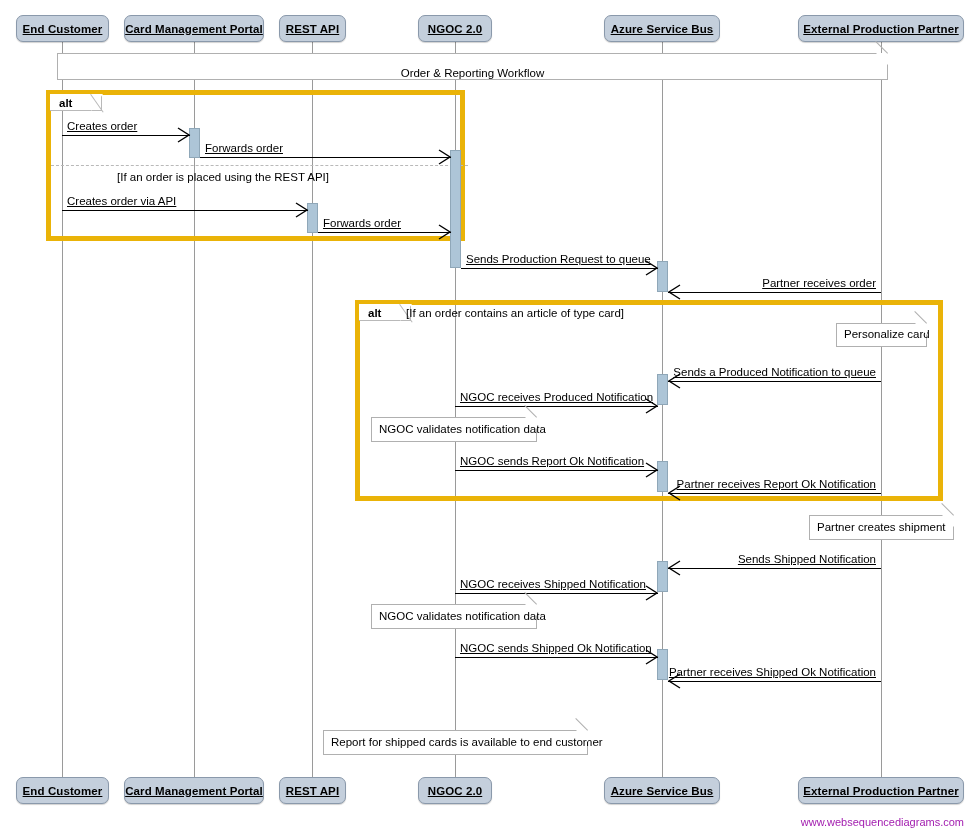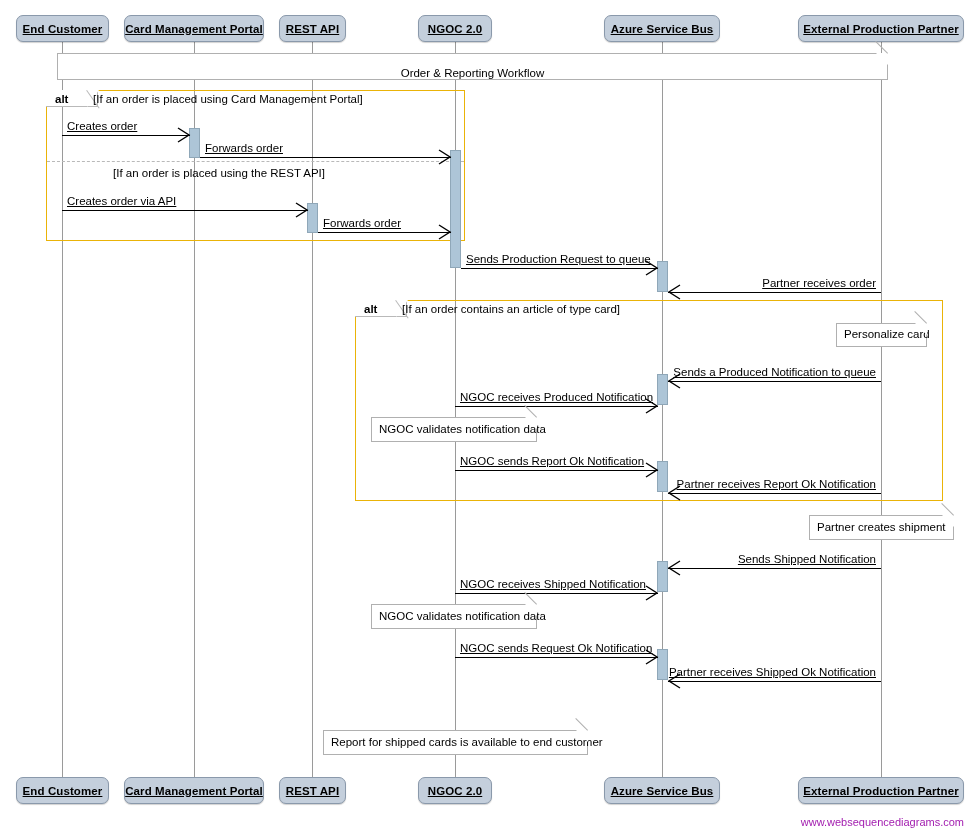--- a/index.html
+++ b/index.html
@@ -75,21 +75,21 @@
     white-space:nowrap;
     padding:0 7px;
     line-height:1;
   }
   .note.center{justify-content:center;align-items:flex-end;}
 
   
   .frag{
     position:absolute;
     box-sizing:border-box;
-    border:1px solid #eab308;
+    border:5px solid #eab308;
     background:transparent;
   }
   .frag .tab{
     position:absolute;
     left:-1px;top:-1px;
     height:17px;
     width:52px;
     box-sizing:border-box;
     border-right:1px solid #b9b9b9;
     border-bottom:1px solid #b9b9b9;
@@ -205,21 +205,20 @@
     <div class="foldcut"></div>
     <div class="folddiag"></div>
     <span class="txt">Order &amp; Reporting Workflow</span>
   </div>
 
   <div class="frag" style="left:46px; top:90px; width:419px; height:151px;">
     <div class="tab"></div>
     <div class="tabcut"></div>
     <div class="tabdiag"></div>
     <div class="tablabel">alt</div>
-    <div class="cond" style="left:46px; top:1px;">[If an order is placed using Card Management Portal]</div>
     <div class="cond" style="left:46px; top:75px;padding-left:20px;">[If an order is placed using the REST API]</div>
     <div class="divider" style="left:0; top:70px; width:417px;"></div>
   </div>
 
   <div class="frag" style="left:355px; top:300px; width:588px; height:201px;">
     <div class="tab"></div>
     <div class="tabcut"></div>
     <div class="tabdiag"></div>
     <div class="tablabel">alt</div>
     <div class="cond" style="left:46px; top:1px;">[If an order contains an article of type card]</div>
@@ -352,21 +351,21 @@
     <div class="foldcut"></div>
     <div class="folddiag"></div>
     <span class="txt">NGOC validates notification data</span>
   </div>
 
   <div class="msg ltr" style="left:455px; top:657px; width:203px;">
     <div class="line"></div>
     <svg class="arrowsvg" style="right:-1px; top:-7px; width:14px; height:14px;">
       <path d="M1,0 L12,7 L1,14" fill="none" stroke="#000" stroke-width="1.4"></path>
     </svg>
-    <span class="label">NGOC sends Request Ok Notification</span>
+    <span class="label">NGOC sends Shipped Ok Notification</span>
   </div>
 
   <div class="msg rtl" style="left:668px; top:681px; width:213px;">
     <div class="line"></div>
     <svg class="arrowsvg" style="left:-1px; top:-7px; width:14px; height:14px;">
       <path d="M13,0 L2,7 L13,14" fill="none" stroke="#000" stroke-width="1.4"></path>
     </svg>
     <span class="label">Partner receives Shipped Ok Notification</span>
   </div>
 

